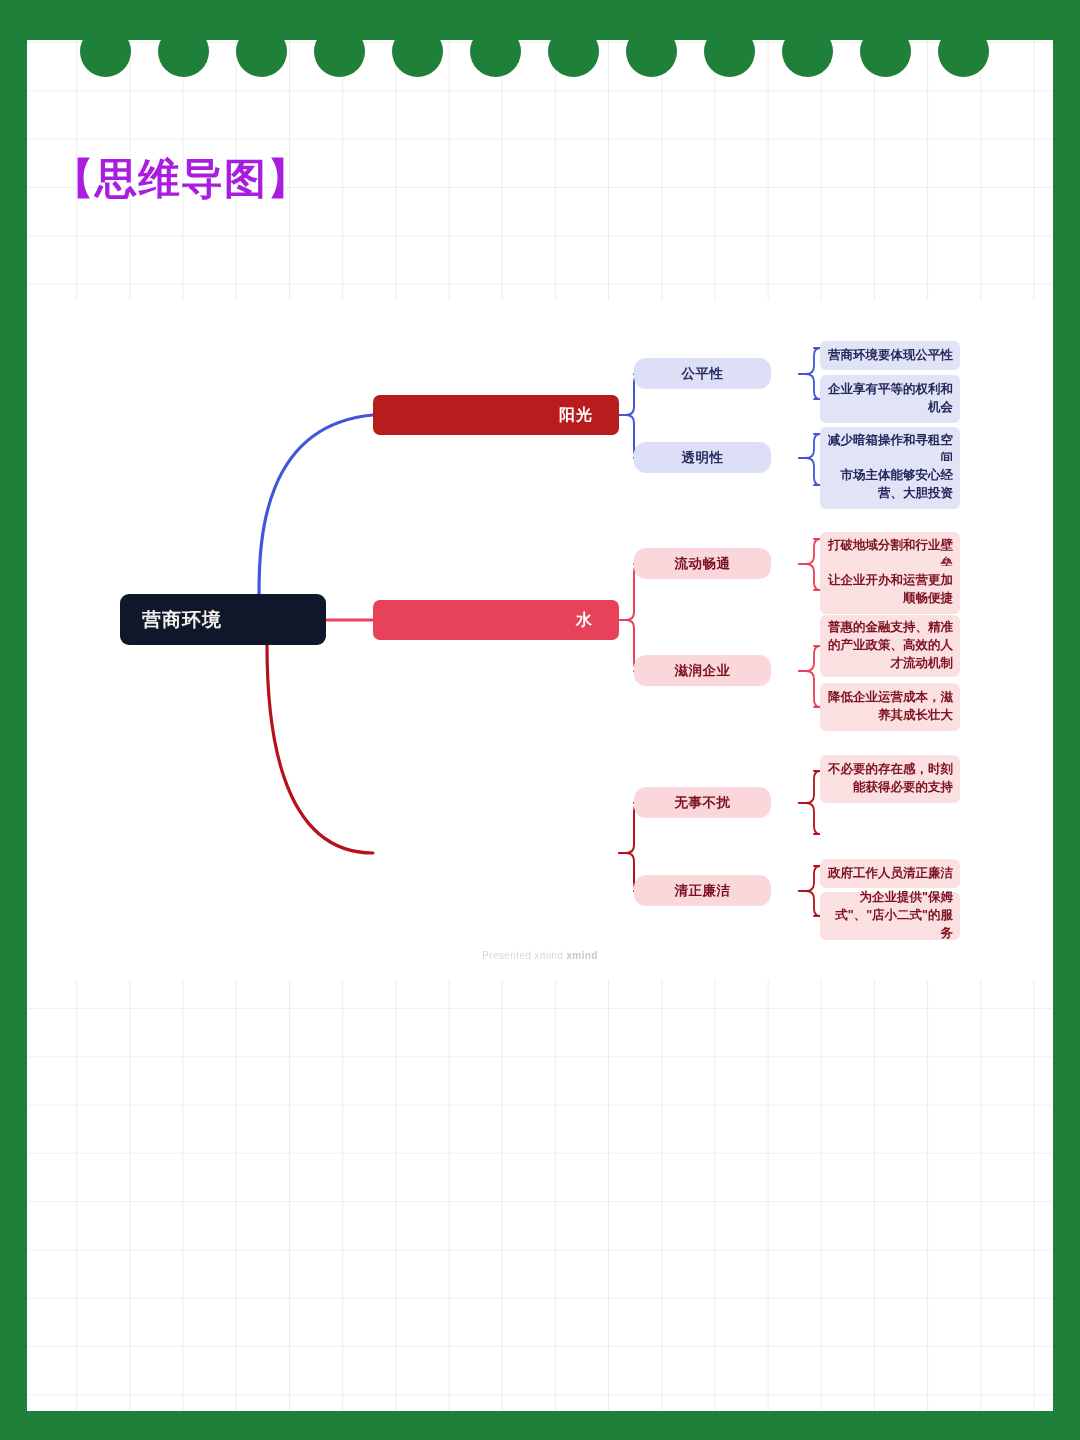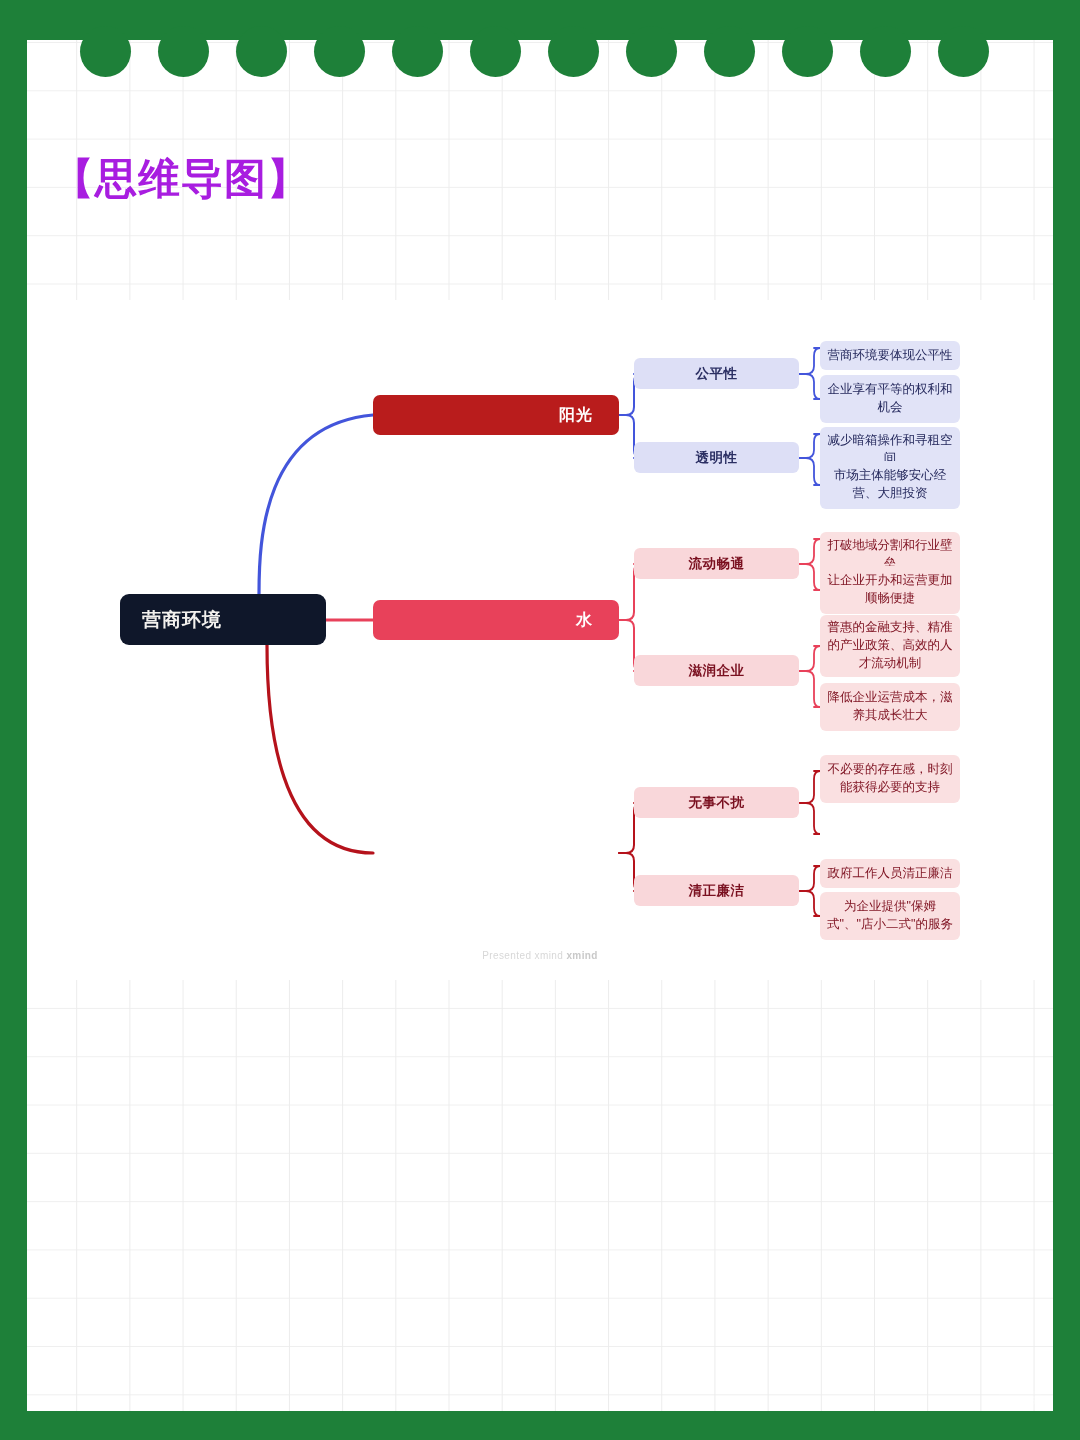--- a/index.html
+++ b/index.html
@@ -82,22 +82,22 @@
   .branch-node .label{
     color:#FFFFFF; font-size:16px; font-weight:700; letter-spacing:1px;
     text-align:right; width:auto;
   }
   #node-sunshine{ left:346px; top:95px;  background:#b91c1c; }
   #node-water   { left:346px; top:300px; background:#E8415A; }
   #node-air     { left:346px; top:533px; background:#B5121B; }
 
   
   .sub-node{
-    width:165px; height:31px; justify-content:center;
-    border-radius:6px;
+    width:137px; height:31px; justify-content:center;
+    border-radius:12px;
   }
   .sub-node .label{ font-size:13.5px; font-weight:700; text-align:center; letter-spacing:.5px; }
   .sub-blue       { background:#DDDFF6; }
   .sub-blue .label{ color:#2B2F63; }
   .sub-pink       { background:#F9D7DA; }
   .sub-pink .label{ color:#7A1020; }
 
   #node-fairness    { left:607px; top:58px;  }
   #node-transparency{ left:607px; top:142px; }
   #node-flow        { left:607px; top:248px; }
@@ -105,21 +105,21 @@
   #node-undisturbed { left:607px; top:487px; }
   #node-integrity   { left:607px; top:575px; }
 
   
   .leaf-node{
     width:140px; min-height:29px;
     border-radius:6px;
     justify-content:center; text-align:center;
     padding:5px 7px;
   }
-  .leaf-node .label{ font-size:12.5px; font-weight:400; line-height:1.42; text-align:center; }
+  .leaf-node .label{ font-size:12.5px; font-weight:700; line-height:1.42; text-align:right; }
   .leaf-blue       { background:#E1E3F7; }
   .leaf-blue .label{ color:#24285C; }
   .leaf-pink       { background:#FAE0E1; }
   .leaf-pink .label{ color:#7E1221; }
 
   #leaf-fair-1  { left:793px; top:41px;  }
   #leaf-fair-2  { left:793px; top:75px;  height:48px; }
   #leaf-trans-1 { left:793px; top:127px; }
   #leaf-trans-2 { left:793px; top:161px; height:48px; }
 

